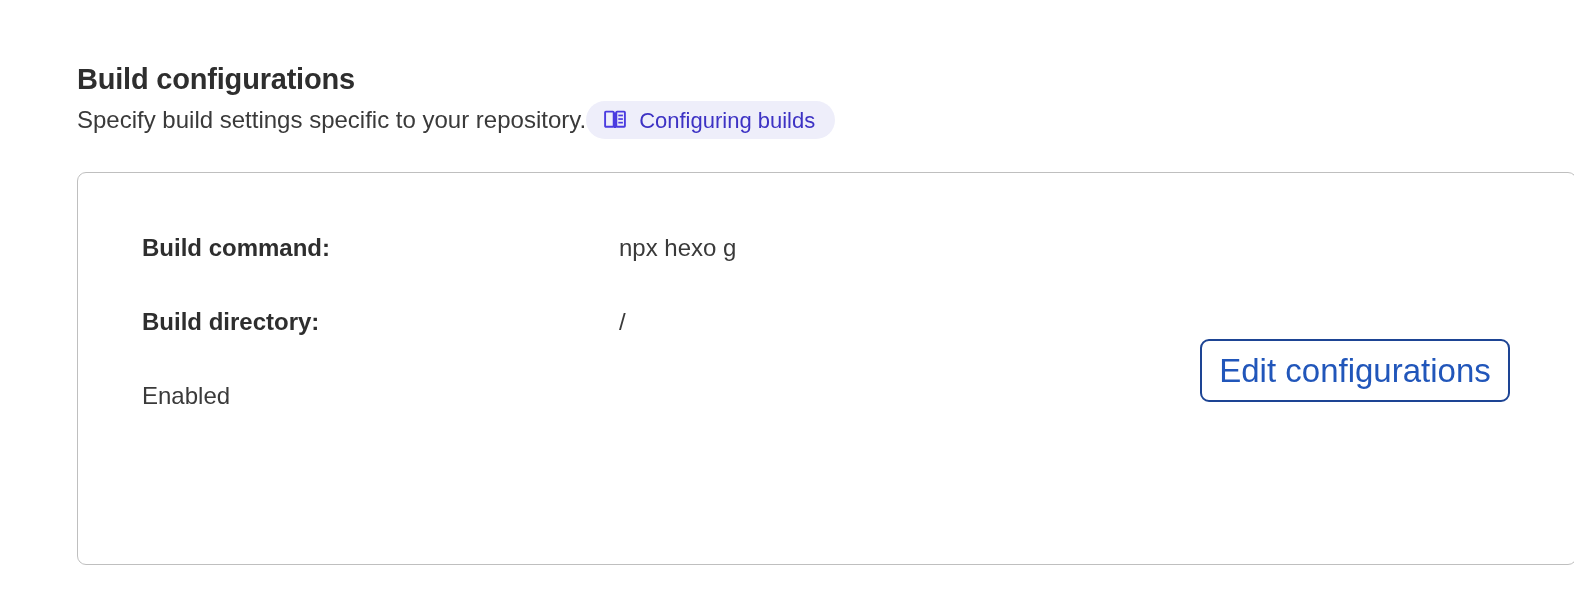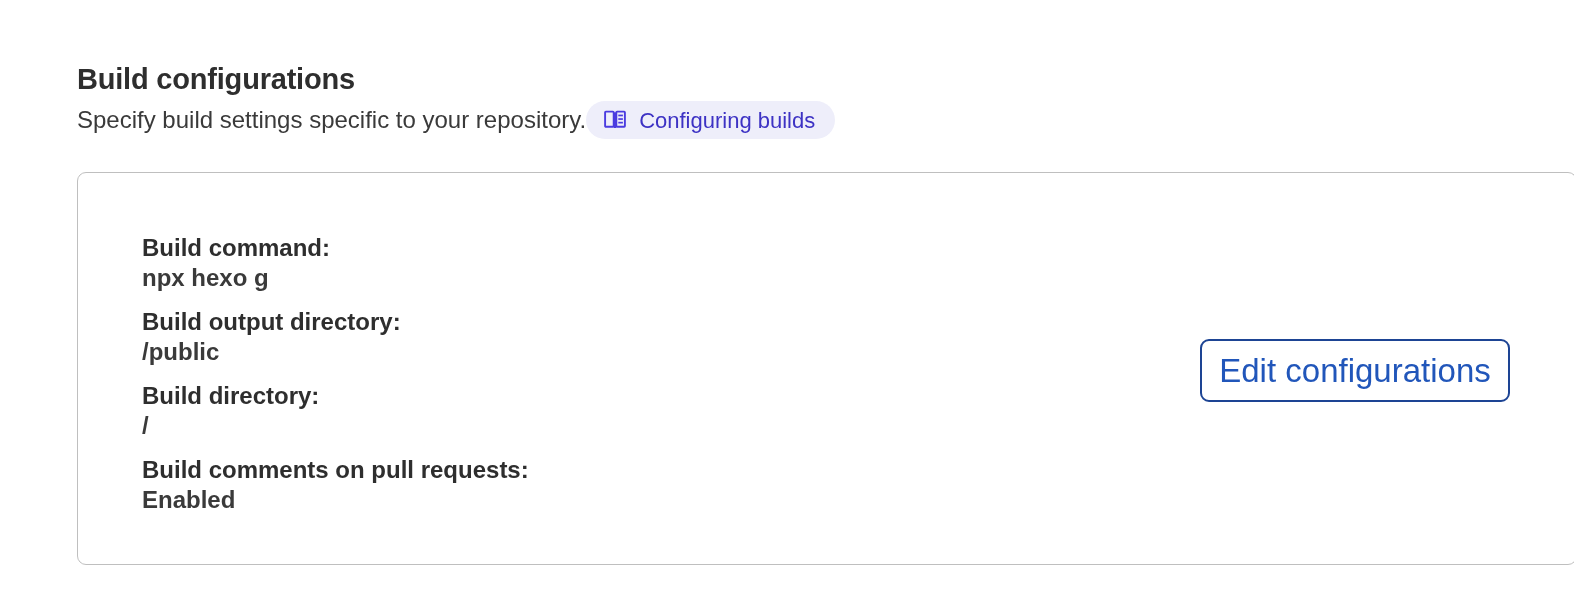--- a/index.html
+++ b/index.html
@@ -94,36 +94,35 @@
   .config-list {
     position: absolute;
     left: 64px;
     top: 60px;
   }
 
   .config-row {
     display: flex;
     align-items: baseline;
     height: 74px;
-    flex-direction: column;
   }
 
   .config-label {
     width: 477px;
     flex: 0 0 auto;
     font-size: 24px;
     font-weight: bold;
     color: #2e2e2e;
     line-height: 30px;
     white-space: nowrap;
   }
 
   .config-value {
     font-size: 24px;
-    font-weight: bold;
+    font-weight: normal;
     color: #3a3a3a;
     line-height: 30px;
     white-space: nowrap;
   }
 
   
   .edit-btn {
     position: absolute;
     left: 1122px;
     top: 166px;
@@ -172,32 +171,27 @@
 
   <div class="config-card">
 
     <div class="config-list">
 
       <div class="config-row">
         <span class="config-label">Build command:</span>
         <span class="config-value">npx hexo g</span>
       </div>
 
-      <div class="config-row">
-        <span class="config-label">Build output directory:</span>
-        <span class="config-value">/public</span>
-      </div>
 
       <div class="config-row">
         <span class="config-label">Build directory:</span>
         <span class="config-value">/</span>
       </div>
 
       <div class="config-row">
-        <span class="config-label">Build comments on pull requests:</span>
         <span class="config-value">Enabled</span>
       </div>
 
     </div>
 
     <button class="edit-btn">Edit configurations</button>
 
   </div>
 
 </div>

